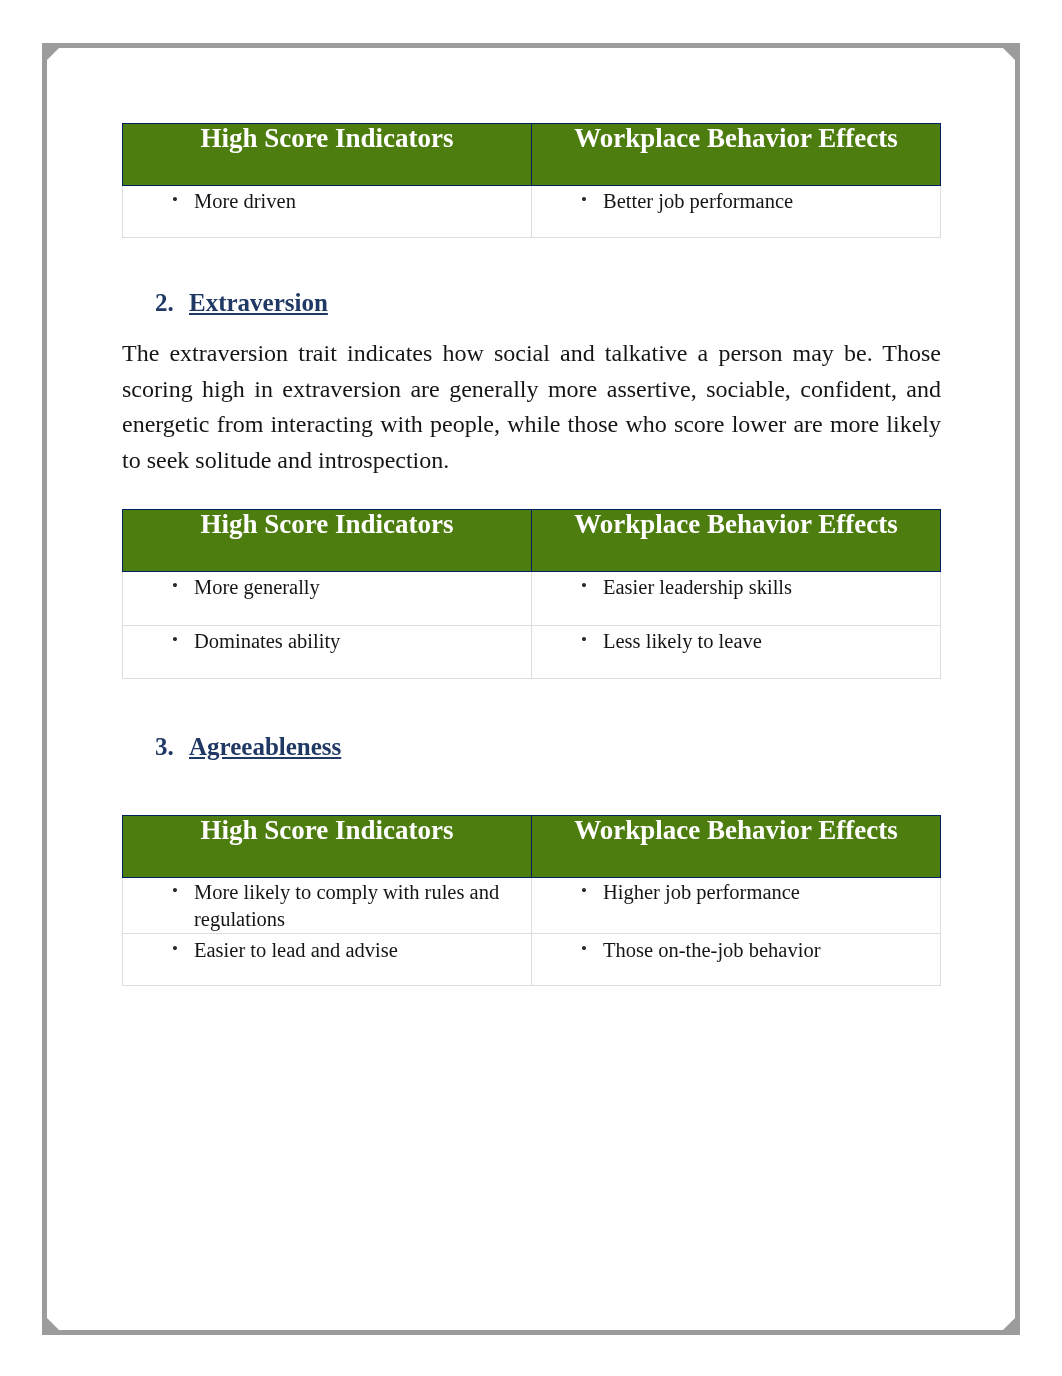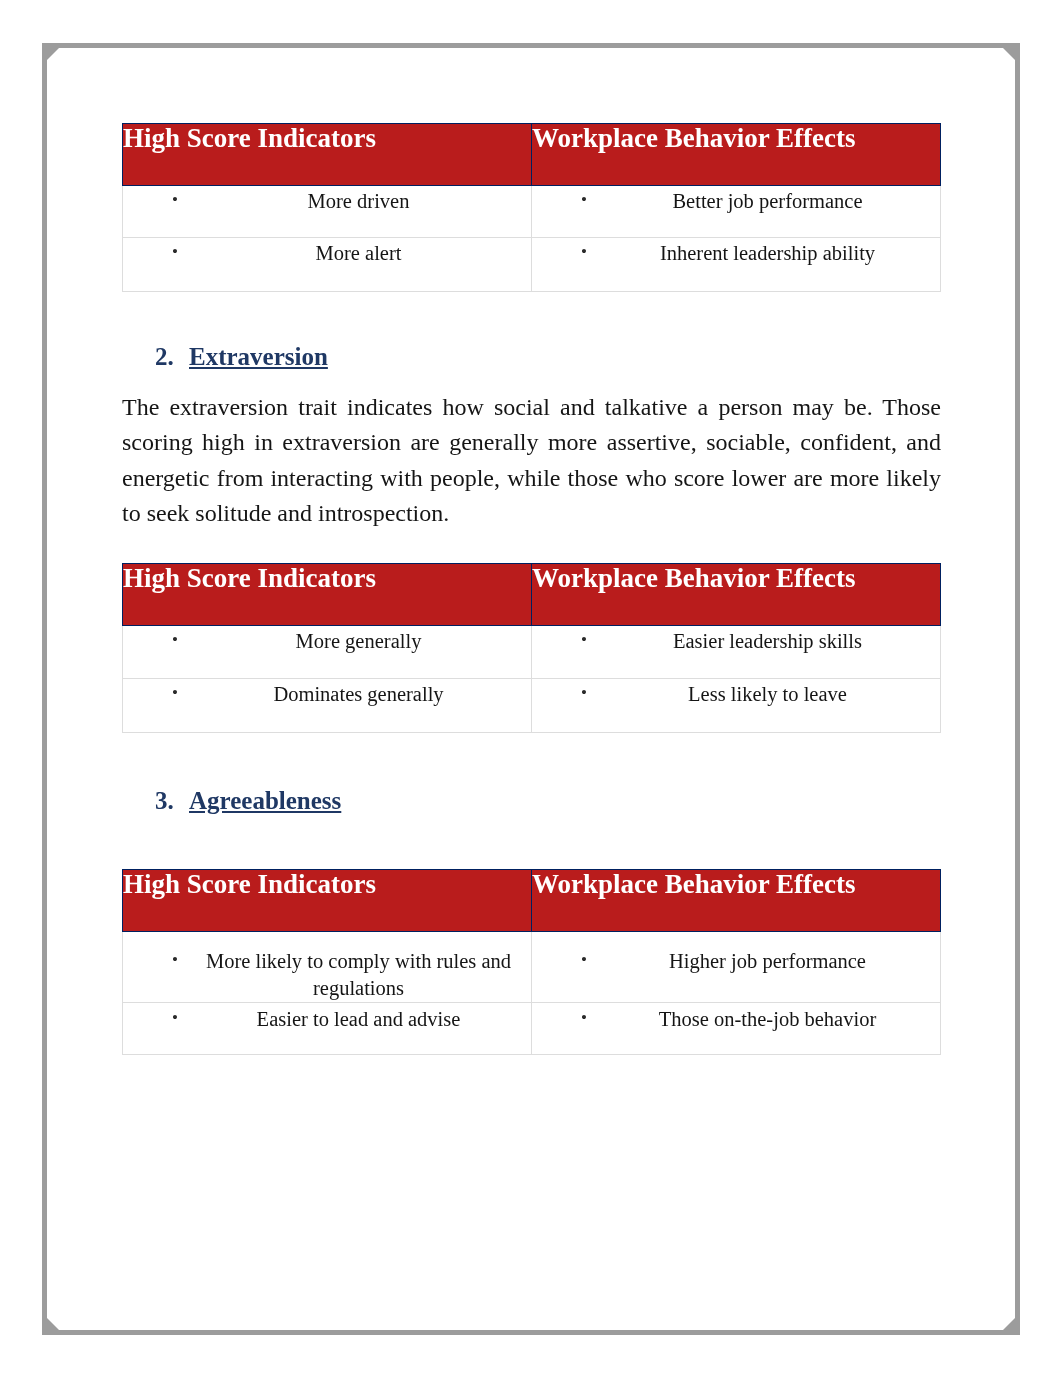--- a/index.html
+++ b/index.html
@@ -14,29 +14,29 @@
   
   .corner{position:absolute;width:22px;height:22px;background:#9c9c9c;}
   .corner.tl{left:-5px;top:-5px;clip-path:polygon(0 0,100% 0,0 100%);}
   .corner.tr{left:auto;right:-5px;top:-5px;clip-path:polygon(0 0,100% 0,100% 100%);}
   .corner.bl{left:-5px;top:auto;bottom:-5px;clip-path:polygon(0 0,100% 100%,0 100%);}
   .corner.br{left:auto;right:-5px;top:auto;bottom:-5px;clip-path:polygon(100% 0,100% 100%,0 100%);}
   #content{position:absolute;left:75px;top:75px;width:819px;}
 
   
   table.t{border-collapse:collapse;width:819px;table-layout:fixed;border:none;}
-  table.t th{background:#b91c1c;color:#ffffff;font-weight:bold;font-size:27px;
-             text-align:left;height:62px;border:1px solid #002060;
+  table.t th{background:#4d7c0f;color:#ffffff;font-weight:bold;font-size:27px;
+             text-align:center;height:62px;border:1px solid #002060;
              box-sizing:border-box;padding:0;vertical-align:top;line-height:28px;}
   table.t td{border:1px solid #dddddd;font-size:20.5px;color:#151515;
-             padding:0;vertical-align:top;line-height:29px;box-sizing:border-box;text-align:center;}
+             padding:0;vertical-align:top;line-height:29px;box-sizing:border-box;}
   table.t tr.r1 td{height:52px;padding-top:1px;}
   table.t tr.rn td{height:53.5px;padding-top:1px;}
   table.t.t3 td{line-height:27px;}
-  table.t.t3 tr.r1 td{height:52px;padding-top:16px;}
+  table.t.t3 tr.r1 td{height:52px;padding-top:1px;}
   table.t.t3 tr.rn td{height:52px;padding-top:3px;}
   table.t td .li{position:relative;padding-left:71px;padding-right:8px;}
   table.t td .li::before{content:"\2022";position:absolute;left:49px;top:-2px;
                          font-size:17px;color:#2a2a2a;}
 
   
   .sec{margin:0;}
   h2.head{font-size:25px;color:#1f3864;font-weight:bold;margin:0;
           padding-left:67px;position:relative;line-height:34px;}
   h2.head .ttl{text-decoration:underline;}
@@ -71,28 +71,20 @@
       </thead>
       <tbody>
         <tr class="r1">
           <td>
             <div class="li">More driven</div>
           </td>
           <td>
             <div class="li">Better job performance</div>
           </td>
         </tr>
-        <tr class="rn">
-          <td>
-            <div class="li">More alert</div>
-          </td>
-          <td>
-            <div class="li">Inherent leadership ability</div>
-          </td>
-        </tr>
       </tbody>
     </table>
   </div>
   <div class="sec">
     <div class="sp1"></div>
     <h2 class="head">
       <span class="num">2.</span><span class="ttl">Extraversion</span>
     </h2>
     <div class="sp2"></div>
     <p class="para">The extraversion trait indicates how social and talkative a person may be. Those scoring high in extraversion are generally more assertive, sociable, confident, and energetic from interacting with people, while those who score lower are more likely to seek solitude and introspection.</p>
@@ -108,21 +100,21 @@
         <tr class="rn">
           <td>
             <div class="li">More generally</div>
           </td>
           <td>
             <div class="li">Easier leadership skills</div>
           </td>
         </tr>
         <tr class="rn">
           <td>
-            <div class="li">Dominates generally</div>
+            <div class="li">Dominates ability</div>
           </td>
           <td>
             <div class="li">Less likely to leave</div>
           </td>
         </tr>
       </tbody>
     </table>
   </div>
   <div class="sec">
     <div class="sp1"></div>

